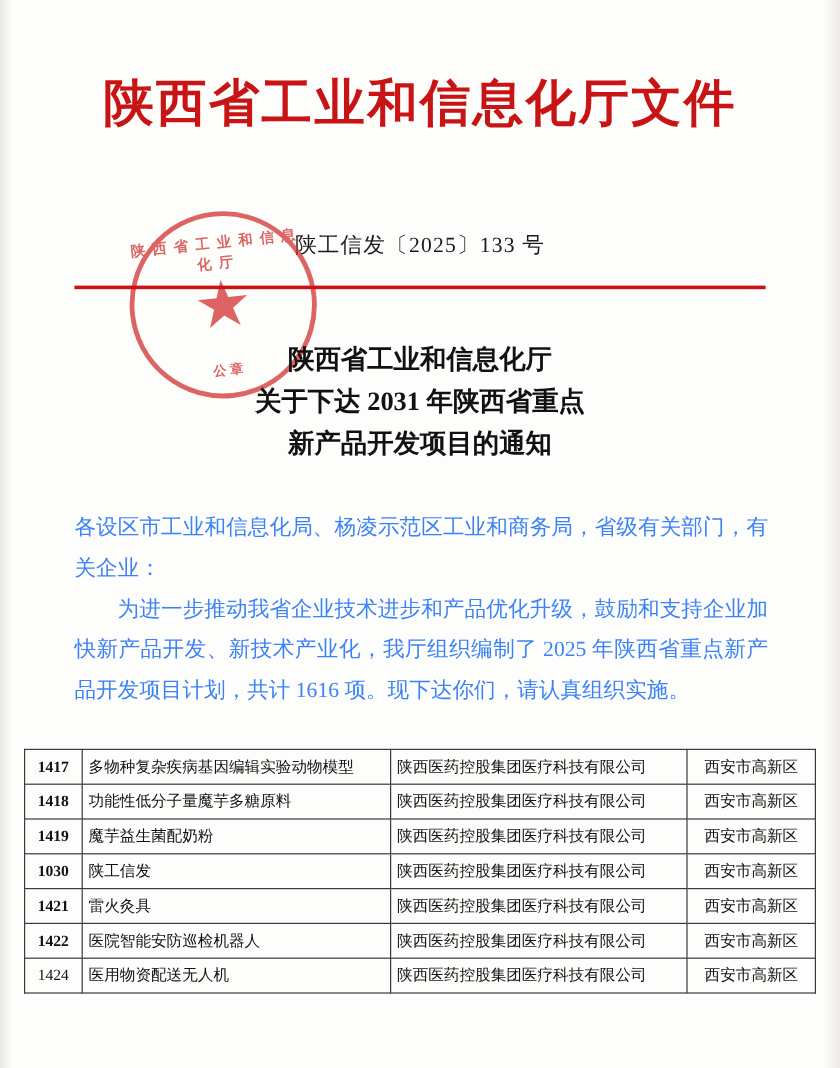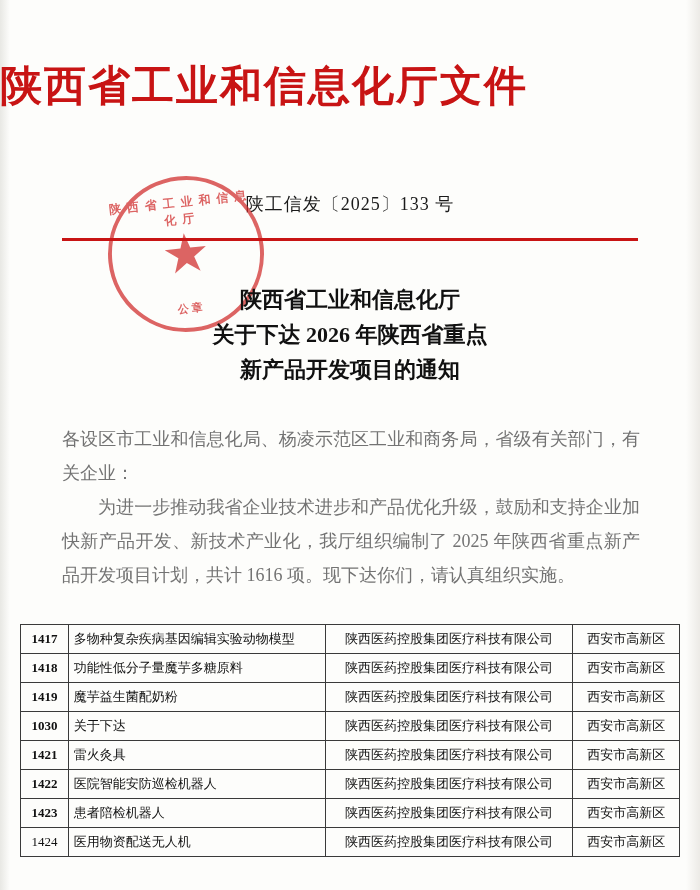--- a/index.html
+++ b/index.html
@@ -37,21 +37,21 @@
     top: 0; right: 0; width: 14px; height: 890px;
     background: linear-gradient(to left, #eceae6, #fdfdfb);
     pointer-events: none;
   }
 
   .doc-title {
     position: absolute;
     top: 58px;
     left: 0;
     width: 700px;
-    text-align: left;
+    text-align: center;
     color: #c81414;
     font-family: "DejaVu Serif", "Liberation Serif", serif;
     font-weight: bold;
     font-size: 42px;
     letter-spacing: 2px;
     white-space: nowrap;
   }
 
   .doc-number {
     position: absolute;
@@ -137,21 +137,21 @@
   }
   .subject div { white-space: nowrap; }
 
   .body-text {
     position: absolute;
     top: 422px;
     left: 62px;
     width: 578px;
     font-size: 18px;
     line-height: 34px;
-    color: #737373;
+    color: #3b82f6;
     text-align: justify;
   }
   .body-text p { margin: 0; }
   .indent { text-indent: 2em; }
 
   
   .table-wrap {
     position: absolute;
     top: 624px;
     left: 20px;
@@ -166,21 +166,21 @@
   table.list td {
     border: 1px solid #3a3a3a;
     height: 28px;
     padding: 0 5px;
     color: #111;
     white-space: nowrap;
     overflow: hidden;
   }
   td.col-id { width: 42px; text-align: center; font-weight: bold; }
   td.col-name { width: 258px; text-align: left; margin-left: 24px; }
-  td.col-company { width: 250px; text-align: center; margin-left: 31px; }
+  td.col-company { width: 250px; text-align: left; margin-left: 31px; }
   td.col-region { width: 104px; text-align: center; }
 
   .bold-row td { font-weight: normal; }
 </style>
 </head>
 <body>
 
 <div class="page">
 
   <div class="doc-title">陕西省工业和信息化厅文件</div>
@@ -192,21 +192,21 @@
     <div class="star">
         <span>★</span>
       </div>
     <div class="seal-bottom-text">公章</div>
   </div>
 
   <div class="red-rule"></div>
 
   <div class="subject">
     <div>陕西省工业和信息化厅</div>
-    <div>关于下达 2026 年陕西省重点</div>
+    <div>关于下达 2031 年陕西省重点</div>
     <div>新产品开发项目的通知</div>
   </div>
 
   <div class="body-text">
     <p>各设区市工业和信息化局、杨凌示范区工业和商务局，省级有关部门，有关企业：</p>
     <p class="indent">为进一步推动我省企业技术进步和产品优化升级，鼓励和支持企业加快新产品开发、新技术产业化，我厅组织编制了 2025 年陕西省重点新产品开发项目计划，共计 1616 项。现下达你们，请认真组织实施。</p>
   </div>
 
   <div class="table-wrap">
     <table class="list">
@@ -224,39 +224,33 @@
           <td class="col-region">西安市高新区</td>
         </tr>
         <tr>
           <td class="col-id">1419</td>
           <td class="col-name">魔芋益生菌配奶粉</td>
           <td class="col-company">陕西医药控股集团医疗科技有限公司</td>
           <td class="col-region">西安市高新区</td>
         </tr>
         <tr>
           <td class="col-id">1030</td>
-          <td class="col-name">关于下达</td>
+          <td class="col-name">陕工信发</td>
           <td class="col-company">陕西医药控股集团医疗科技有限公司</td>
           <td class="col-region">西安市高新区</td>
         </tr>
         <tr>
           <td class="col-id">1421</td>
           <td class="col-name">雷火灸具</td>
           <td class="col-company">陕西医药控股集团医疗科技有限公司</td>
           <td class="col-region">西安市高新区</td>
         </tr>
         <tr>
           <td class="col-id">1422</td>
           <td class="col-name">医院智能安防巡检机器人</td>
-          <td class="col-company">陕西医药控股集团医疗科技有限公司</td>
-          <td class="col-region">西安市高新区</td>
-        </tr>
-        <tr>
-          <td class="col-id">1423</td>
-          <td class="col-name">患者陪检机器人</td>
           <td class="col-company">陕西医药控股集团医疗科技有限公司</td>
           <td class="col-region">西安市高新区</td>
         </tr>
         <tr class="bold-row">
           <td class="col-id">1424</td>
           <td class="col-name">医用物资配送无人机</td>
           <td class="col-company">陕西医药控股集团医疗科技有限公司</td>
           <td class="col-region">西安市高新区</td>
         </tr>
       </tbody>

